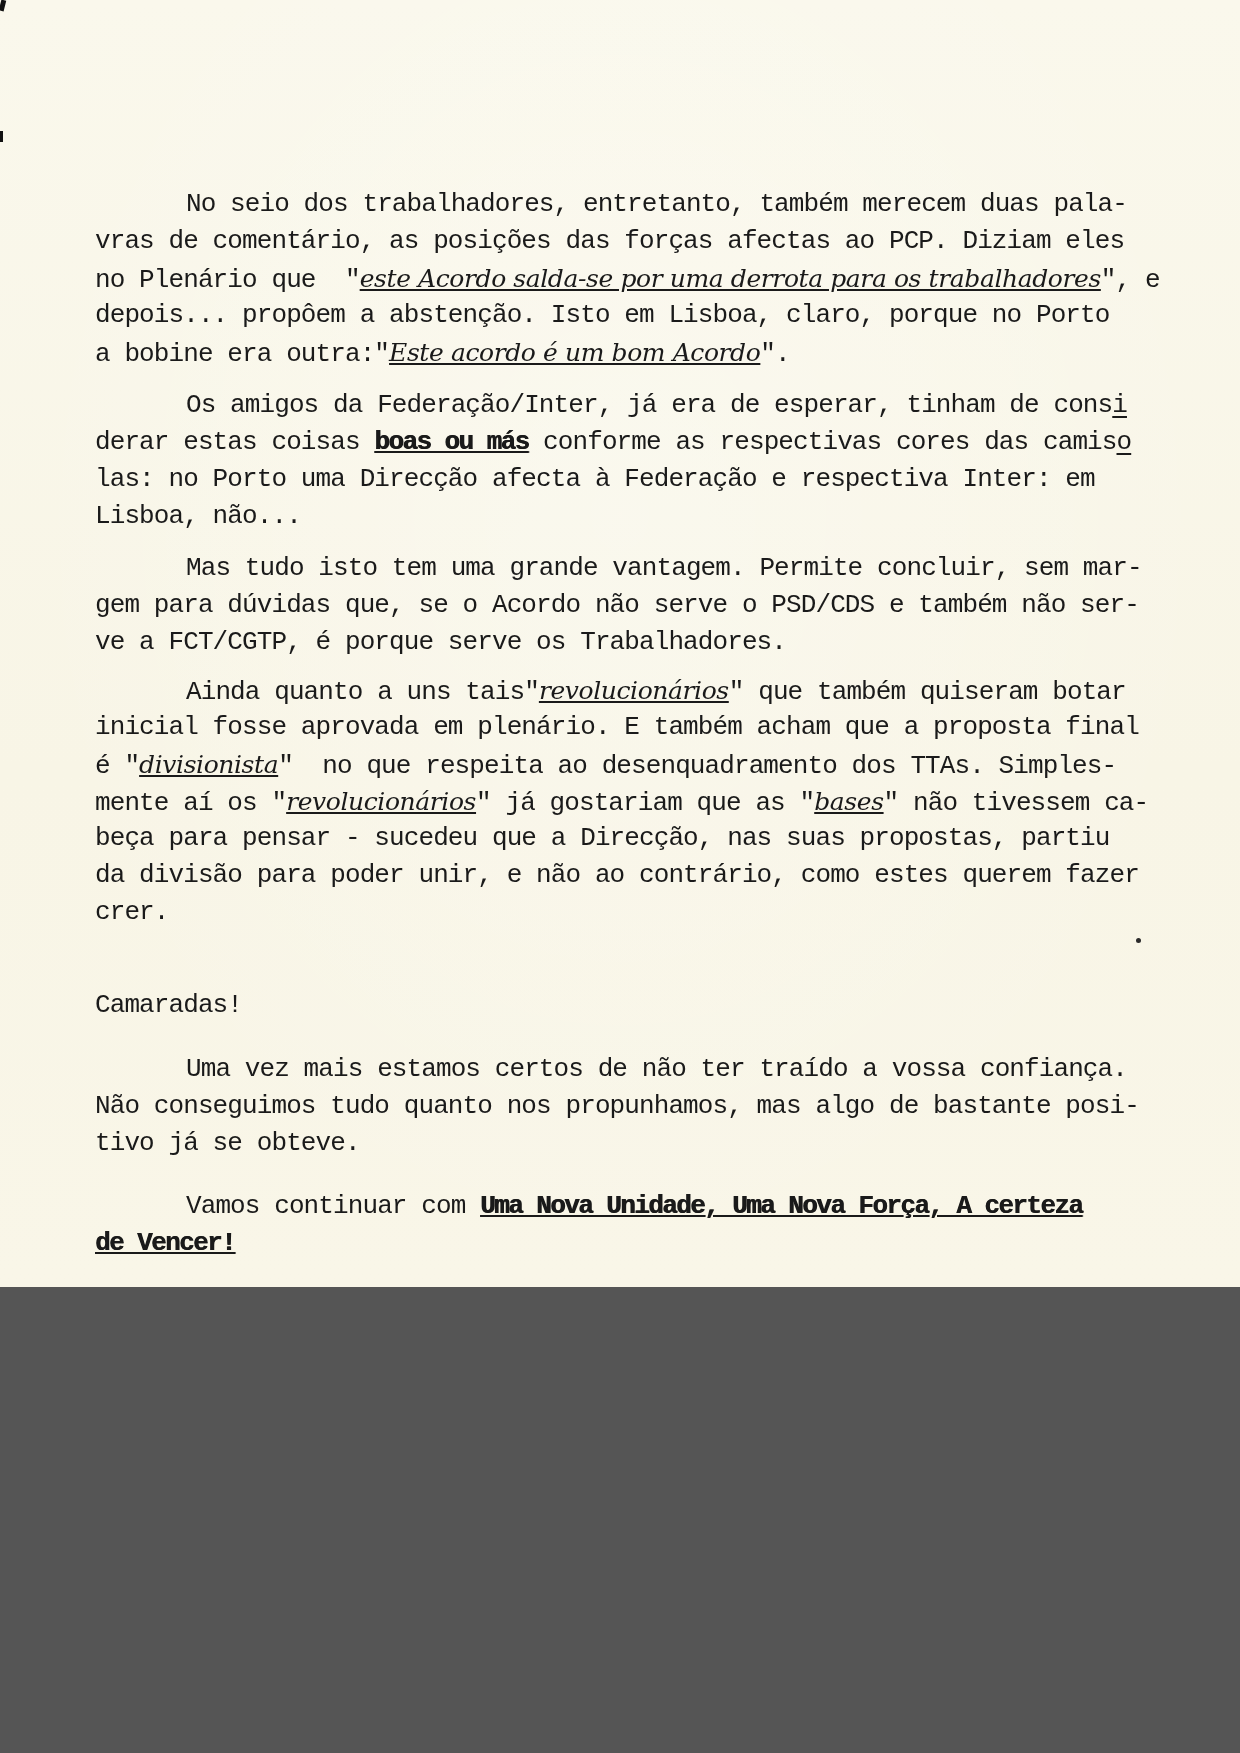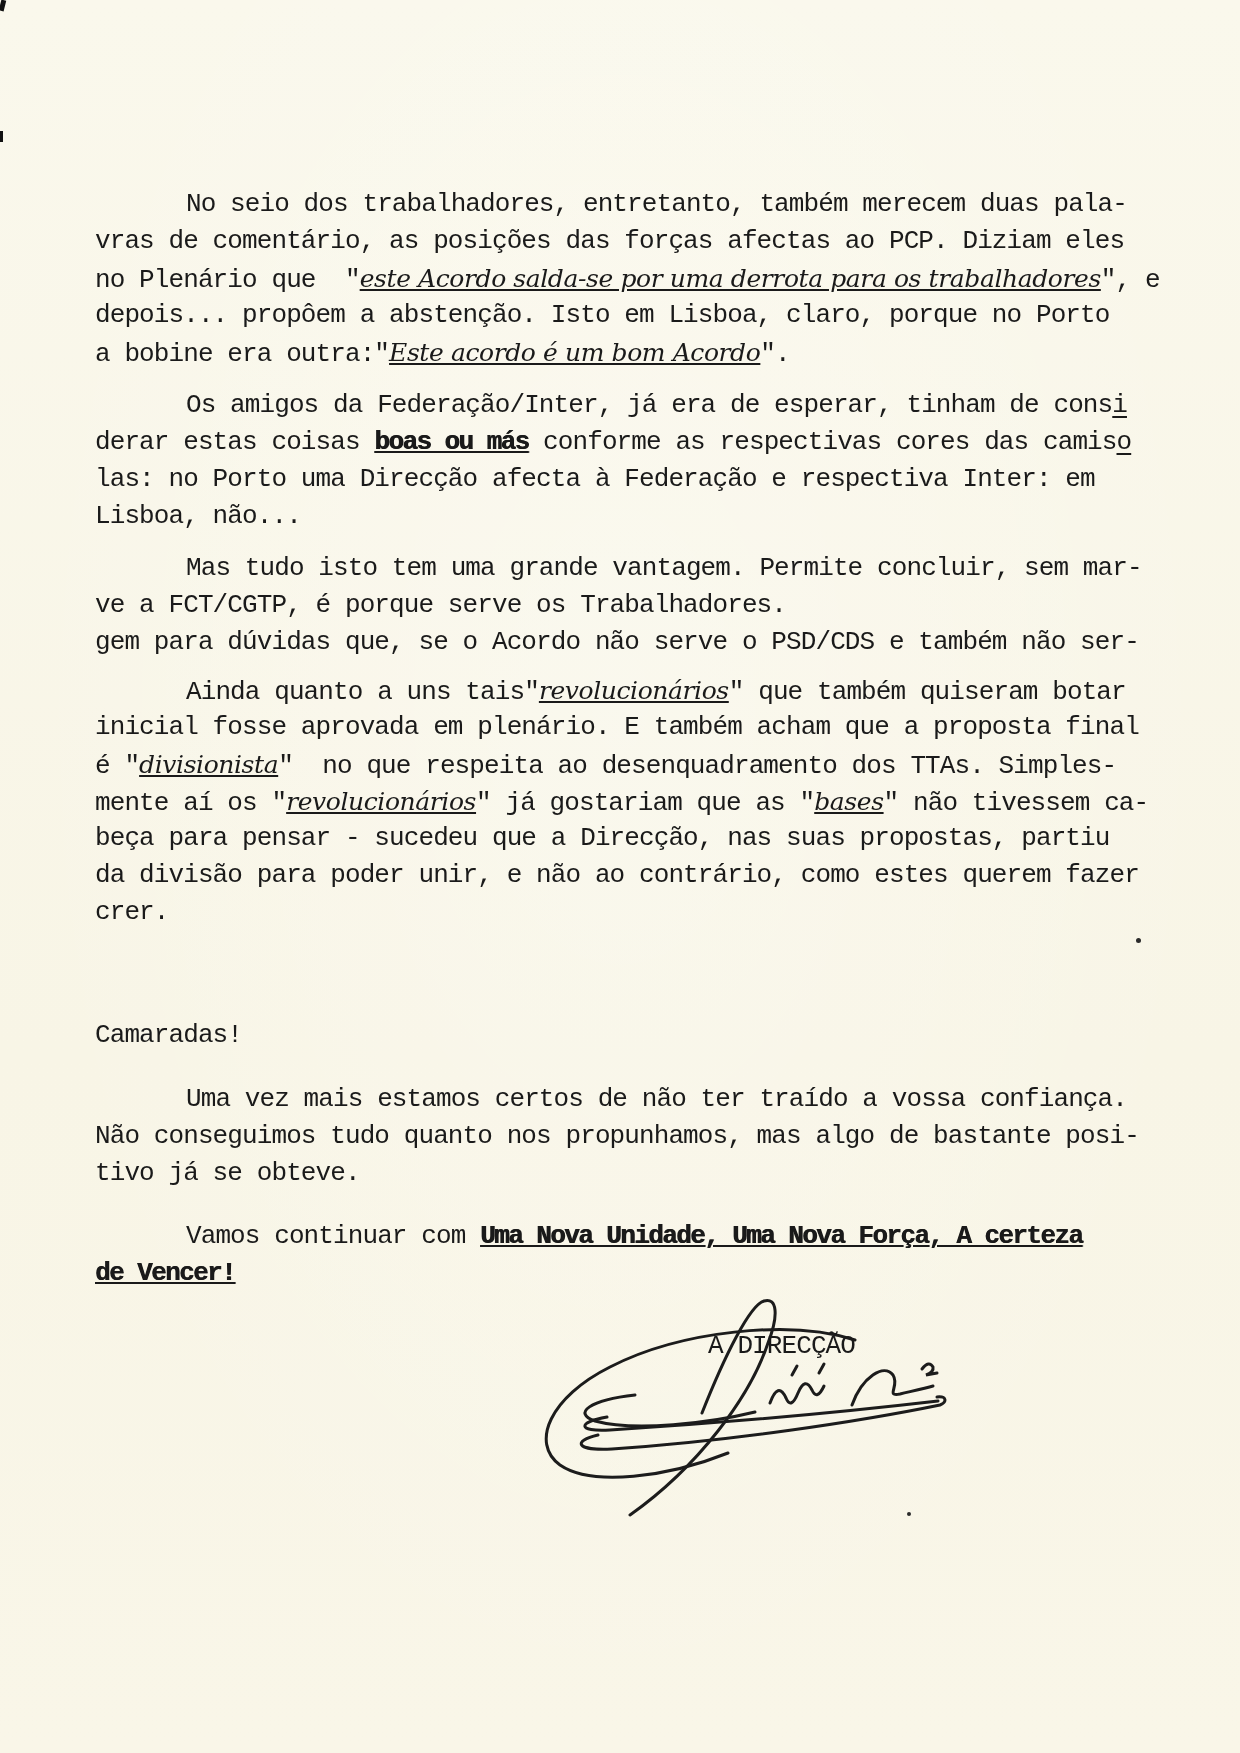--- a/index.html
+++ b/index.html
@@ -1,36 +1,36 @@
 <!DOCTYPE html>
 <html><head>
 <meta charset="utf-8">
 <style>
   html,body{margin:0;padding:0;background:#555;}
   .page{
     position:relative;
-    width:1240px;height:1753px;
+    width:1240px;height:1287px;
     margin:0 auto;
     background:#faf7ea;
     background-image:radial-gradient(ellipse at 50% 40%, rgba(255,255,255,.25), rgba(0,0,0,0) 70%),
                      linear-gradient(180deg,#faf8ec 0%,#f8f5e6 60%,#f9f6e8 100%);
     overflow:hidden;
     color:#1a1a1a;
     font-family:"Liberation Mono","DejaVu Sans Mono",monospace;
   }
   #doc-body{
     position:absolute;
     left:95px;top:186px;
     width:1125px;
   }
   .para{margin:0;}
   .para:nth-child(2){margin-top:16px;}
   .para:nth-child(3){margin-top:15px;}
   .para:nth-child(4){margin-top:11px;}
-  .para:nth-child(5){margin-top:86px;}
+  .para:nth-child(5){margin-top:56px;}
   .para:nth-child(6){margin-top:27px;}
   .para:nth-child(7){margin-top:26px;}
   .line{
     height:37px;line-height:37px;
     white-space:pre;
     font-size:26px;
     letter-spacing:-0.9px;
   }
   .para.indent .line:first-child{padding-left:91px;}
   .seg-n{}
@@ -88,22 +88,22 @@
         <div class="line"><span class="seg-n">a bobine era outra:"</span><span class="seg-s">Este acordo é um bom Acordo</span><span class="seg-n">".</span></div>
       </div>
       <div class="para indent">
         <div class="line"><span class="seg-n">Os amigos da Federação/Inter, já era de esperar, tinham de cons</span><span class="seg-u">i</span></div>
         <div class="line"><span class="seg-n">derar estas coisas </span><span class="seg-b">boas ou más</span><span class="seg-n"> conforme as respectivas cores das camis</span><span class="seg-u">o</span></div>
         <div class="line"><span class="seg-n">las: no Porto uma Direcção afecta à Federação e respectiva Inter: em</span></div>
         <div class="line"><span class="seg-n">Lisboa, não...</span></div>
       </div>
       <div class="para indent">
         <div class="line"><span class="seg-n">Mas tudo isto tem uma grande vantagem. Permite concluir, sem mar-</span></div>
+        <div class="line"><span class="seg-n">gem para dúvidas que, se o Acordo não serve o PSD/CDS e também não ser-</span></div>
         <div class="line"><span class="seg-n">ve a FCT/CGTP, é porque serve os Trabalhadores.</span></div>
-        <div class="line"><span class="seg-n">gem para dúvidas que, se o Acordo não serve o PSD/CDS e também não ser-</span></div>
       </div>
       <div class="para indent">
         <div class="line"><span class="seg-n">Ainda quanto a uns tais"</span><span class="seg-s">revolucionários</span><span class="seg-n">" que também quiseram botar</span></div>
         <div class="line"><span class="seg-n">inicial fosse aprovada em plenário. E também acham que a proposta final</span></div>
         <div class="line"><span class="seg-n">é "</span><span class="seg-s">divisionista</span><span class="seg-n">"  no que respeita ao desenquadramento dos TTAs. Simples-</span></div>
         <div class="line"><span class="seg-n">mente aí os "</span><span class="seg-s">revolucionários</span><span class="seg-n">" já gostariam que as "</span><span class="seg-s">bases</span><span class="seg-n">" não tivessem ca-</span></div>
         <div class="line"><span class="seg-n">beça para pensar - sucedeu que a Direcção, nas suas propostas, partiu</span></div>
         <div class="line"><span class="seg-n">da divisão para poder unir, e não ao contrário, como estes querem fazer</span></div>
         <div class="line"><span class="seg-n">crer.</span></div>
       </div>

